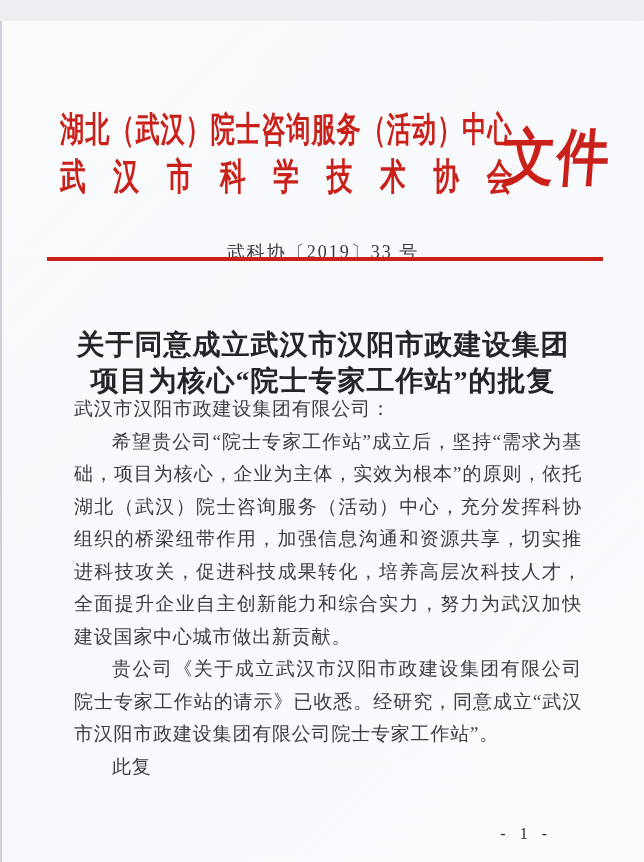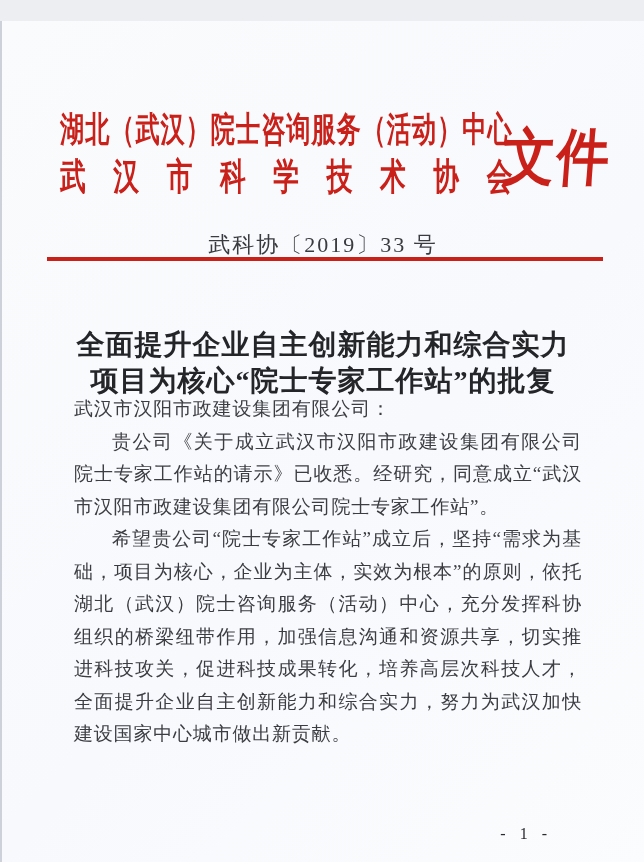--- a/index.html
+++ b/index.html
@@ -50,25 +50,25 @@
     font-size: 52px;
     font-weight: bold;
     color: var(--accent);
     transform: scaleY(1.18) skewX(-5deg);
     transform-origin: left top;
     letter-spacing: 2px;
     white-space: nowrap;
   }
   .doc-number {
     position: absolute;
-    top: 209px;
+    top: 219px;
     left: 0;
     width: 100%;
     text-align: center;
-    font-size: 22px;
+    font-size: 18px;
     letter-spacing: 2px;
     color: #3a3b40;
   }
   .red-rule {
     position: absolute;
     top: 236px;
     left: 45px;
     width: 556px;
     height: 4px;
     background: var(--accent);
@@ -119,25 +119,26 @@
     <div class="org-line1">湖北（武汉）院士咨询服务（活动）中心</div>
     <div class="org-line2">武汉市科学技术协会</div>
   </div>
   <div class="doc-label">文件</div>
 
   <div class="doc-number">武科协〔2019〕33 号</div>
 
   <div class="red-rule"></div>
 
   <div class="doc-title">
-    <div>全面提升企业自主创新能力和综合实力</div>
+    <div>关于同意成立武汉市汉阳市政建设集团</div>
     <div>项目为核心“院士专家工作站”的批复</div>
   </div>
 
   <div class="doc-body">
     <p>武汉市汉阳市政建设集团有限公司：</p>
+    <p class="indent">希望贵公司“院士专家工作站”成立后，坚持“需求为基础，项目为核心，企业为主体，实效为根本”的原则，依托湖北（武汉）院士咨询服务（活动）中心，充分发挥科协组织的桥梁纽带作用，加强信息沟通和资源共享，切实推进科技攻关，促进科技成果转化，培养高层次科技人才，全面提升企业自主创新能力和综合实力，努力为武汉加快建设国家中心城市做出新贡献。</p>
     <p class="indent">贵公司《关于成立武汉市汉阳市政建设集团有限公司院士专家工作站的请示》已收悉。经研究，同意成立“武汉市汉阳市政建设集团有限公司院士专家工作站”。</p>
-    <p class="indent">希望贵公司“院士专家工作站”成立后，坚持“需求为基础，项目为核心，企业为主体，实效为根本”的原则，依托湖北（武汉）院士咨询服务（活动）中心，充分发挥科协组织的桥梁纽带作用，加强信息沟通和资源共享，切实推进科技攻关，促进科技成果转化，培养高层次科技人才，全面提升企业自主创新能力和综合实力，努力为武汉加快建设国家中心城市做出新贡献。</p>
+    <p class="indent">此复</p>
   </div>
 
   <div class="page-number">- 1 -</div>
 
 </div>
 
 </body></html>

